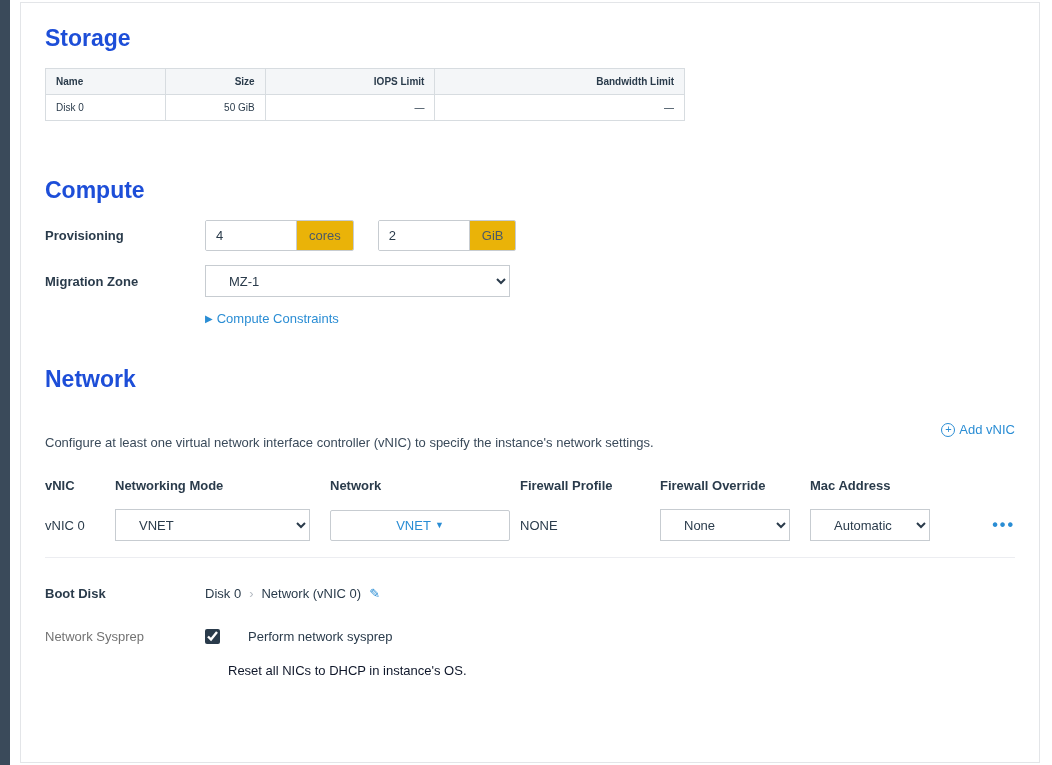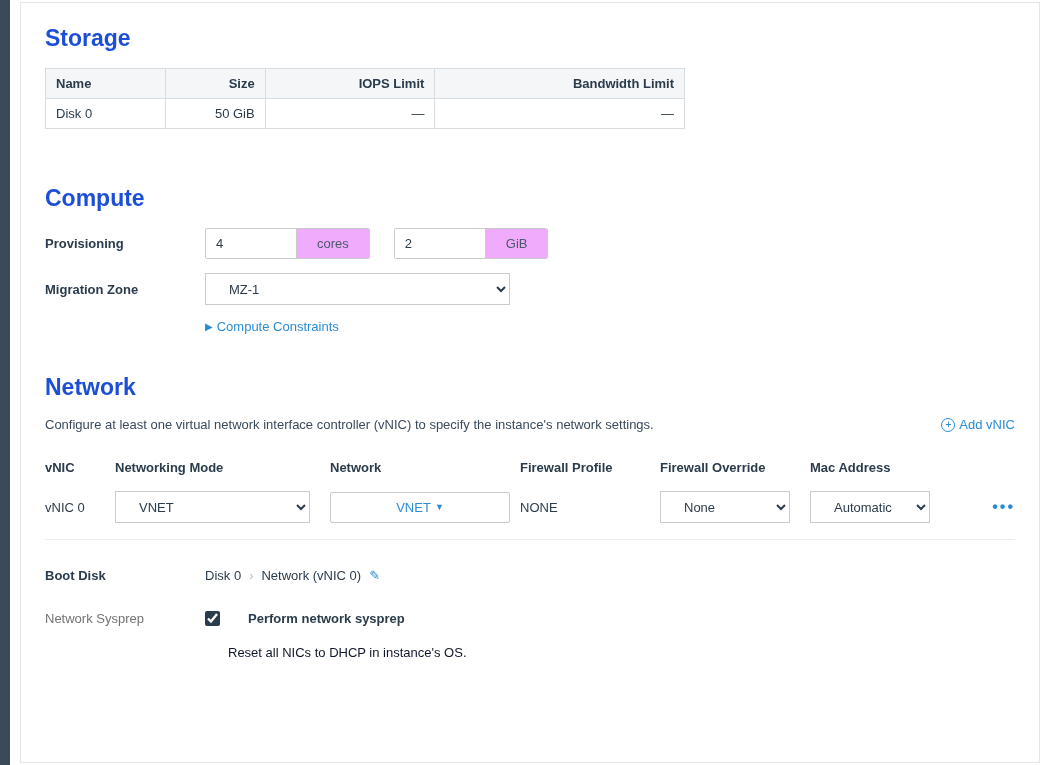--- a/index.html
+++ b/index.html
@@ -51,21 +51,21 @@
     margin: 20px 0 8px 0;
   }
   table.vdisks {
     border-collapse: collapse;
     width: 640px;
   }
   table.vdisks th, table.vdisks td {
     border: 1px solid #d7dce0;
     padding: 7px 10px;
     text-align: left;
-    font-size: 13px;
+    font-size: 10px;
   }
   table.vdisks th {
     background: #f4f6f8;
     font-weight: 700;
     color: #2a3b4b;
   }
   table.vdisks th.right, table.vdisks td.right {
     text-align: right;
   }
   .section-compute { margin-top: 56px; }
@@ -79,22 +79,22 @@
   }
   .input-group input {
     border: none;
     padding: 7px 10px;
     width: 90px;
     font-size: 13px;
     color: #2a3b4b;
     outline: none;
   }
   .input-group .addon {
-    background: #f0abfc;
-    padding: 7px 20px;
+    background: #eab308;
+    padding: 7px 12px;
     border-left: 1px solid #c7ccd1;
     color: #4a5a68;
     display: flex;
     align-items: center;
   }
   select.sel {
     border: 1px solid #c7ccd1;
     padding: 6px 19px;
     font-size: 13px;
     color: #2a3b4b;
@@ -112,21 +112,21 @@
   }
   .link-expand .caret {
     font-size: 10px;
   }
   .network-top {
     display: flex;
     justify-content: space-between;
     align-items: center;
     margin-bottom: 28px;
   }
-  .net-desc { color: #3a4a5a; }
+  .net-desc { color: #3a4a5a; margin-top: 26px; }
   .add-vnic {
     color: #2a8dd4;
     cursor: pointer;
     display: inline-flex;
     align-items: center;
     gap: 4px;
     font-weight: 500;
   }
   .plus-circle {
     width: 14px;
@@ -195,21 +195,21 @@
   .pencil { color: #2a8dd4; cursor: pointer; font-size: 13px; }
   .sysprep-row { display: flex; }
   .sysprep-row .label { width: 160px; font-weight: 400; color: #737373; padding-top: 0px; }
   .cb-wrap { display: flex; align-items: flex-start; gap: 8px; flex-direction: column; }
   .cb-line { display: flex; align-items: center; gap: 8px; }
   input.cb {
     width: 15px; height: 15px;
     accent-color: #2a3b4b;
     margin: 0;
   }
-  .cb-label { font-weight: 700; padding-left: 20px; }
+  .cb-label { font-weight: 400; padding-left: 20px; }
   .cb-desc { margin-left: 23px; color: #0f172a; margin-top: 11px; }
 </style>
 </head>
 <body>
 
 <div class="outer">
   <div class="side-stripe"></div>
   <div class="panel">
 
     <div class="section-title">Storage</div>

